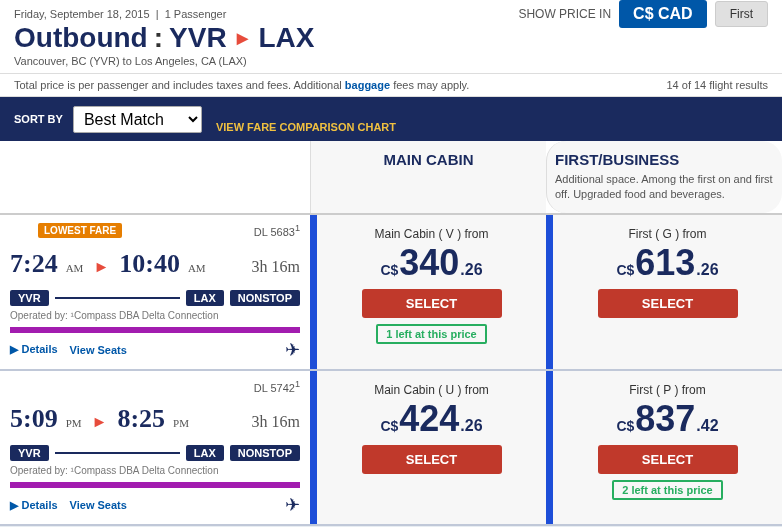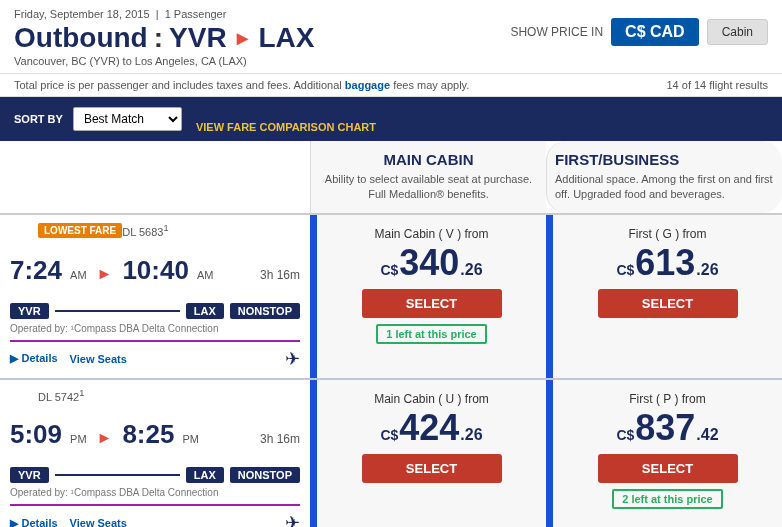--- a/index.html
+++ b/index.html
@@ -25,21 +25,21 @@
     }
     .top-bar-title .colon { color: #333; }
     .top-bar-title .arrow { color: #e74c3c; font-size: 20px; }
     .top-bar-subtitle {
       font-size: 11px;
       color: #555;
       margin-top: 1px;
     }
     .show-price-row {
       position: absolute;
-      top: 18px;
+      top: 0;
       right: 14px;
       display: flex;
       align-items: center;
       gap: 8px;
       font-size: 12px;
       color: #555;
     }
     .btn-cad {
       background: #0057a8;
       color: #fff;
@@ -74,21 +74,21 @@
       padding: 8px 14px;
       display: flex;
       align-items: center;
       gap: 10px;
     }
     .sort-label { color: #fff; font-size: 11px; font-weight: bold; }
     .sort-select {
       background: #fff;
       border: 1px solid #aaa;
       padding: 3px 20px 3px 6px;
-      font-size: 12px;
+      font-size: 16px;
       border-radius: 2px;
       cursor: pointer;
       appearance: auto;
     }
     .fare-chart-link {
       color: #f0c040;
       font-size: 11px;
       font-weight: bold;
       text-decoration: none;
       margin-left: 4px;
@@ -136,54 +136,56 @@
     }
     .flight-info {
       width: 310px;
       min-width: 310px;
       padding: 8px 10px;
       background: #fff;
       position: relative;
     }
     .flight-badge-row {
       display: flex;
+      justify-content: space-between;
       align-items: center;
       margin-bottom: 4px;
       padding-left: 28px;
     }
     .lowest-fare-badge {
       background: #e67e00;
       color: #fff;
       font-size: 10px;
       font-weight: bold;
       padding: 2px 6px;
       border-radius: 2px;
     }
     .flight-number {
       font-size: 11px;
       color: #555;
     }
     .flight-times {
       display: flex;
       align-items: baseline;
       gap: 8px;
-      margin: 17px 0;
+      margin: 11px 0;
+      font-family: Liberation Serif, serif;
     }
     .time-large {
       font-size: 26px;
       font-weight: bold;
       color: #1a2a5e;
     }
     .time-ampm {
       font-size: 11px;
       color: #555;
       vertical-align: super;
     }
     .arrow-right { color: #e74c3c; font-size: 16px; margin: 0 2px; }
-    .duration { font-size: 12px; color: #555; margin-left: auto; }
+    .duration { font-size: 16px; color: #555; margin-left: auto; }
     .route-row {
       display: flex;
       align-items: center;
       gap: 6px;
       margin: 4px 0;
     }
     .route-pill {
       background: #1a2a5e;
       color: #fff;
       font-size: 11px;
@@ -208,21 +210,21 @@
       font-size: 10px;
       color: #777;
       margin: 4px 0;
     }
     .details-row {
       display: flex;
       align-items: center;
       gap: 12px;
       margin-top: 6px;
       padding-top: 6px;
-      border-top: 2px solid #a21caf;
+      border-top: 6px solid #a21caf;
     }
     .details-link {
       color: #0057a8;
       font-size: 11px;
       font-weight: bold;
       text-decoration: none;
       display: flex;
       align-items: center;
       gap: 3px;
     }
@@ -317,21 +319,21 @@
       <span>Outbound</span>
       <span class="colon">:</span>
       <span>YVR</span>
       <span class="arrow">►</span>
       <span>LAX</span>
     </div>
     <div class="top-bar-subtitle">Vancouver, BC (YVR) to Los Angeles, CA (LAX)</div>
     <div class="show-price-row">
       <span>SHOW PRICE IN</span>
       <button class="btn-cad">C$ CAD</button>
-      <button class="btn-miles">Cabin</button>
+      <button class="btn-miles">First</button>
     </div>
   </div>
 
   <div class="info-bar">
     <span class="results-count">14 of 14 flight results</span>
     <span>Total price is per passenger and includes taxes and fees. Additional</span>
     <a href="#">baggage</a>
     <span>fees may apply.</span>
   </div>
 
@@ -345,21 +347,20 @@
       <option>Arrival</option>
     </select>
     <a href="#" class="fare-chart-link">VIEW FARE COMPARISON CHART</a>
   </div>
 </div>
 
 <div class="column-headers">
   <div class="col-flight"></div>
   <div class="col-main">
     <div class="col-header-title">MAIN CABIN</div>
-    <div class="col-header-desc">Ability to select available seat at purchase. Full Medallion® benefits.</div>
   </div>
   <div class="col-first">
     <div class="col-header-title">FIRST/BUSINESS</div>
     <div class="col-header-desc">Additional space. Among the first on and first off. Upgraded food and beverages.</div>
   </div>
 </div>
 
 <div id="flights-container">
     <div class="flight-row">
     <div class="flight-info">

